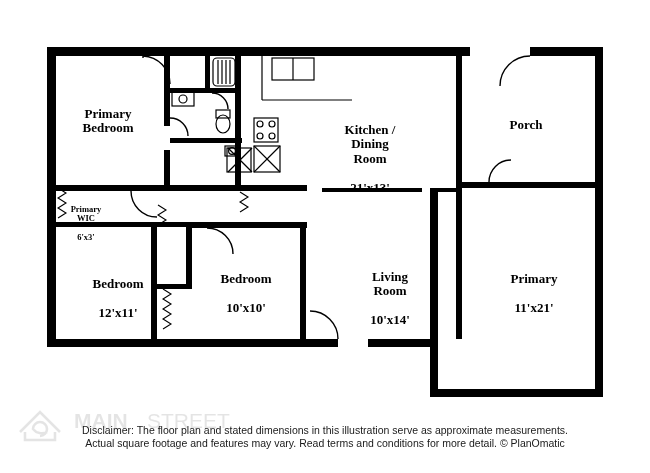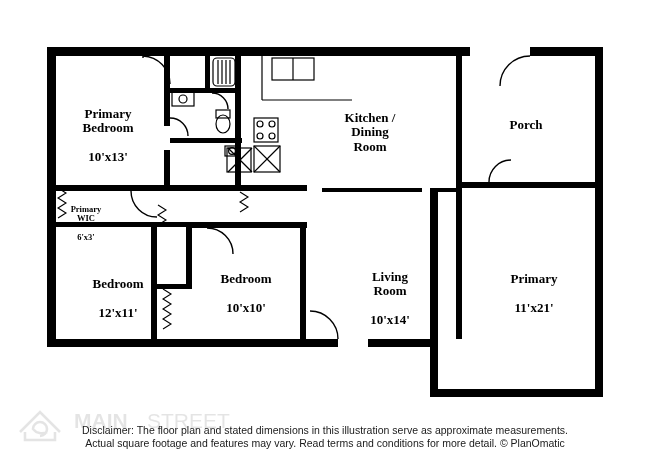--- a/index.html
+++ b/index.html
@@ -30,21 +30,21 @@
     color: #000000;
     white-space: pre-line;
   }
   .room-label .name {
     display: block;
   }
   .room-label .dims {
     display: block;
   }
   .lbl-primary-bedroom { left: 52px; top: 92px; width: 112px; font-size: 13px; }
-  .lbl-kitchen { left: 304px; top: 96px; width: 132px; font-size: 13px; }
+  .lbl-kitchen { left: 304px; top: 108px; width: 132px; font-size: 13px; }
   .lbl-porch { left: 470px; top: 103px; width: 112px; font-size: 13px; }
   .lbl-wic { left: 56px; top: 195px; width: 60px; font-size: 8.5px; }
   .lbl-bedroom2 { left: 62px; top: 262px; width: 112px; font-size: 13px; }
   .lbl-bedroom3 { left: 190px; top: 257px; width: 112px; font-size: 13px; }
   .lbl-living { left: 334px; top: 255px; width: 112px; font-size: 13px; }
   .lbl-garage { left: 478px; top: 257px; width: 112px; font-size: 13px; }
 
   #watermark {
     position: absolute;
     left: 14px;
@@ -193,27 +193,27 @@
       <polyline points="58,188 66,193 58,198 66,203 58,208 66,213 58,218"></polyline>
       <polyline points="158,205 166,210 158,215 166,220 158,225"></polyline>
       <polyline points="163,289 171,294 163,299 171,304 163,309 171,314 163,319 171,324 163,329"></polyline>
       <polyline points="240,192 248,197 240,202 248,207 240,212"></polyline>
     </g>
   </svg>
 
   <div class="room-label lbl-primary-bedroom">
     <span class="name">Primary
 Bedroom</span>
-    <span class="dims">10'x13'</span>
   </div>
 
   <div class="room-label lbl-kitchen">
     <span class="name">Kitchen /
 Dining
 Room</span>
+    <span class="dims">21'x13'</span>
   </div>
 
   <div class="room-label lbl-porch">
     <span class="name">Porch</span>
   </div>
 
   <div class="room-label lbl-wic">
     <span class="name">Primary
 WIC</span>
     <span class="dims">6'x3'</span>

